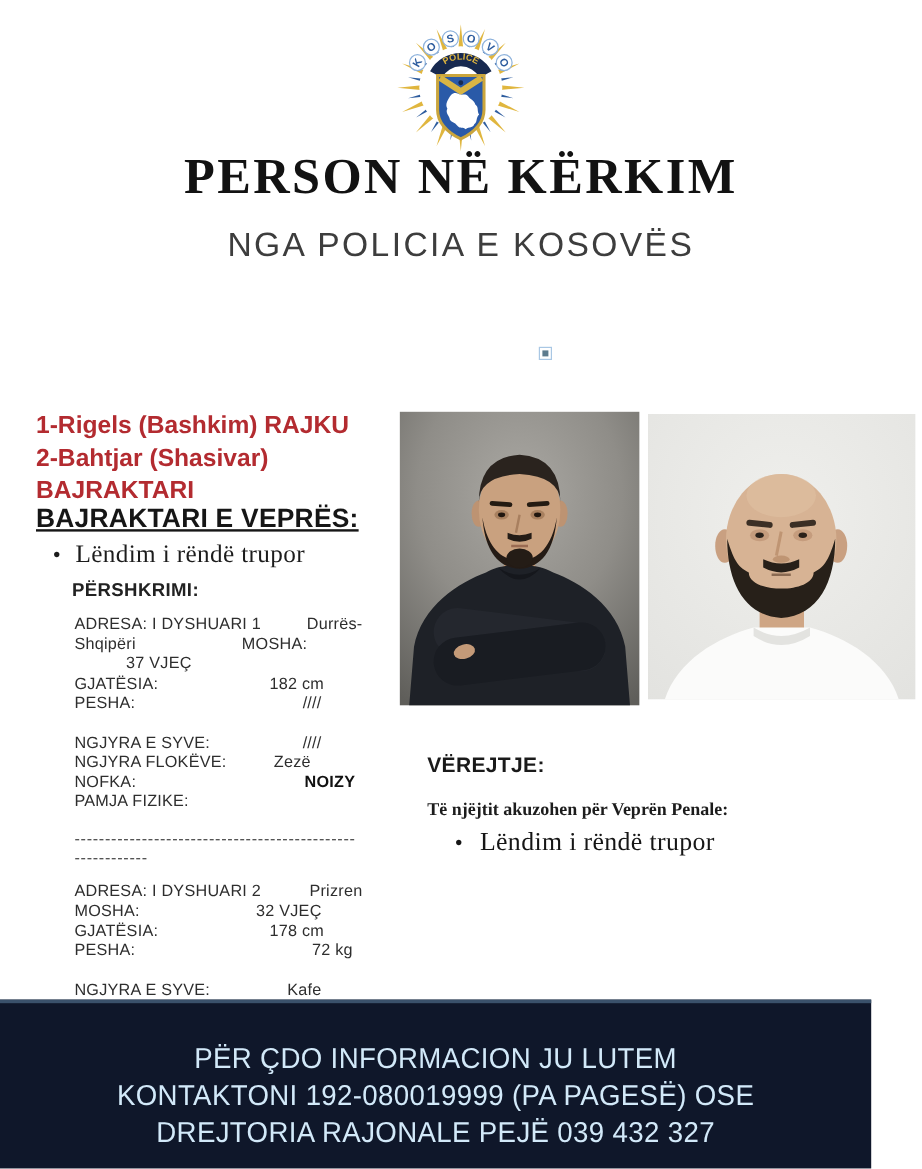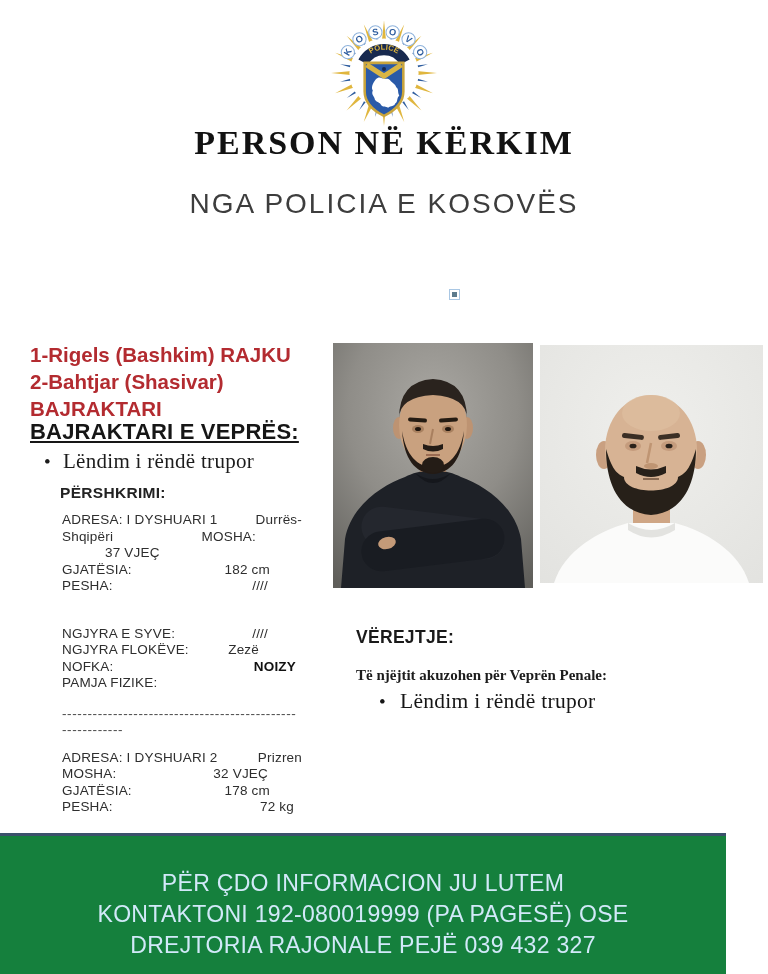--- a/index.html
+++ b/index.html
@@ -4,21 +4,21 @@
 <style>
   html,body{margin:0;padding:0;background:#fff;}
   #page{position:relative;width:768px;height:974px;background:#ffffff;overflow:hidden;
         font-family:"Liberation Sans",sans-serif;}
 
   
   .logo-wrap{position:absolute;top:12px;left:50%;transform:translateX(-50%);}
 
   
   .title{position:absolute;top:124px;left:0;width:768px;text-align:center;
-         font-family:"Liberation Serif",serif;font-weight:bold;font-size:34px;
+         font-family:"Liberation Serif",serif;font-weight:bold;font-size:42px;
          letter-spacing:2px;color:#121212;}
   .subtitle{position:absolute;top:188px;left:0;width:768px;text-align:center;
          font-size:28px;letter-spacing:2px;color:#3d3d3d;}
 
   
   .mini-square{position:absolute;left:449px;top:289px;width:9px;height:9px;
          background:#ffffff;border:1px solid #a9c7e4;display:flex;align-items:center;justify-content:center;}
   .mini-square .inner{width:5px;height:5px;background:#5d7b8d;}
 
   
@@ -30,21 +30,21 @@
          font-size:21px;color:#1c1c1c;letter-spacing:0.3px;}
   .cat-item::before{content:"•";margin-right:12px;font-size:19px;}
   .desc-heading{position:absolute;left:60px;top:484px;font-weight:bold;font-size:15.5px;
          color:#222;letter-spacing:0.3px;}
 
   .details{position:absolute;left:62px;top:512px;width:240px;font-size:13.5px;
          line-height:16.5px;color:#2e2e2e;letter-spacing:0.2px;}
   .drow{display:flex;justify-content:space-between;}
   .drow .dl{white-space:pre;}
   .drow .dv{white-space:pre;}
-  .gap-above{margin-top:31px;}
+  .gap-above{margin-top:16px;}
   .indent{padding-left:43px;justify-content:flex-start;}
   .v-mid .dv{margin-right:46px;}
   .v-32 .dv{margin-right:32px;}
   .v-34 .dv{margin-right:34px;}
   .v-43 .dv{margin-right:43px;}
   .v-8 .dv{margin-right:8px;}
   .v-6 .dv{margin-right:6px;}
   .v-bold .dv{font-weight:bold;color:#111;}
   .dashes{margin-top:14px;color:#4a4a4a;letter-spacing:0.6px;white-space:pre;}
   .dashes2{color:#4a4a4a;letter-spacing:0.6px;white-space:pre;}
@@ -58,21 +58,21 @@
   .notice-heading{position:absolute;left:356px;top:627px;font-weight:bold;font-size:17.5px;
          color:#1a1a1a;letter-spacing:0.3px;}
   .notice-intro{position:absolute;left:356px;top:667px;font-family:"Liberation Serif",serif;
          font-weight:bold;font-size:15px;color:#1c1c1c;}
   .notice-item{position:absolute;left:379px;top:689px;font-family:"Liberation Serif",serif;
          font-size:21.5px;color:#161616;letter-spacing:0.3px;}
   .notice-item::before{content:"•";margin-right:14px;font-size:19px;}
 
   
   .footer{position:absolute;left:0;top:833px;width:726px;height:141px;
-          background:#15803d;border-top:3px solid #3a516b;box-sizing:border-box;z-index:5;}
+          background:#0f172a;border-top:3px solid #3a516b;box-sizing:border-box;z-index:5;}
   .footer-lines{margin-top:31px;text-align:center;color:#d2e9f9;font-size:24px;
           line-height:31px;letter-spacing:0.3px;transform:scaleX(0.96);}
 </style>
 </head>
 <body>
 
 <div id="page">
 
   <div class="logo-wrap">
     <svg width="155" height="114" viewBox="0 0 150 112">

